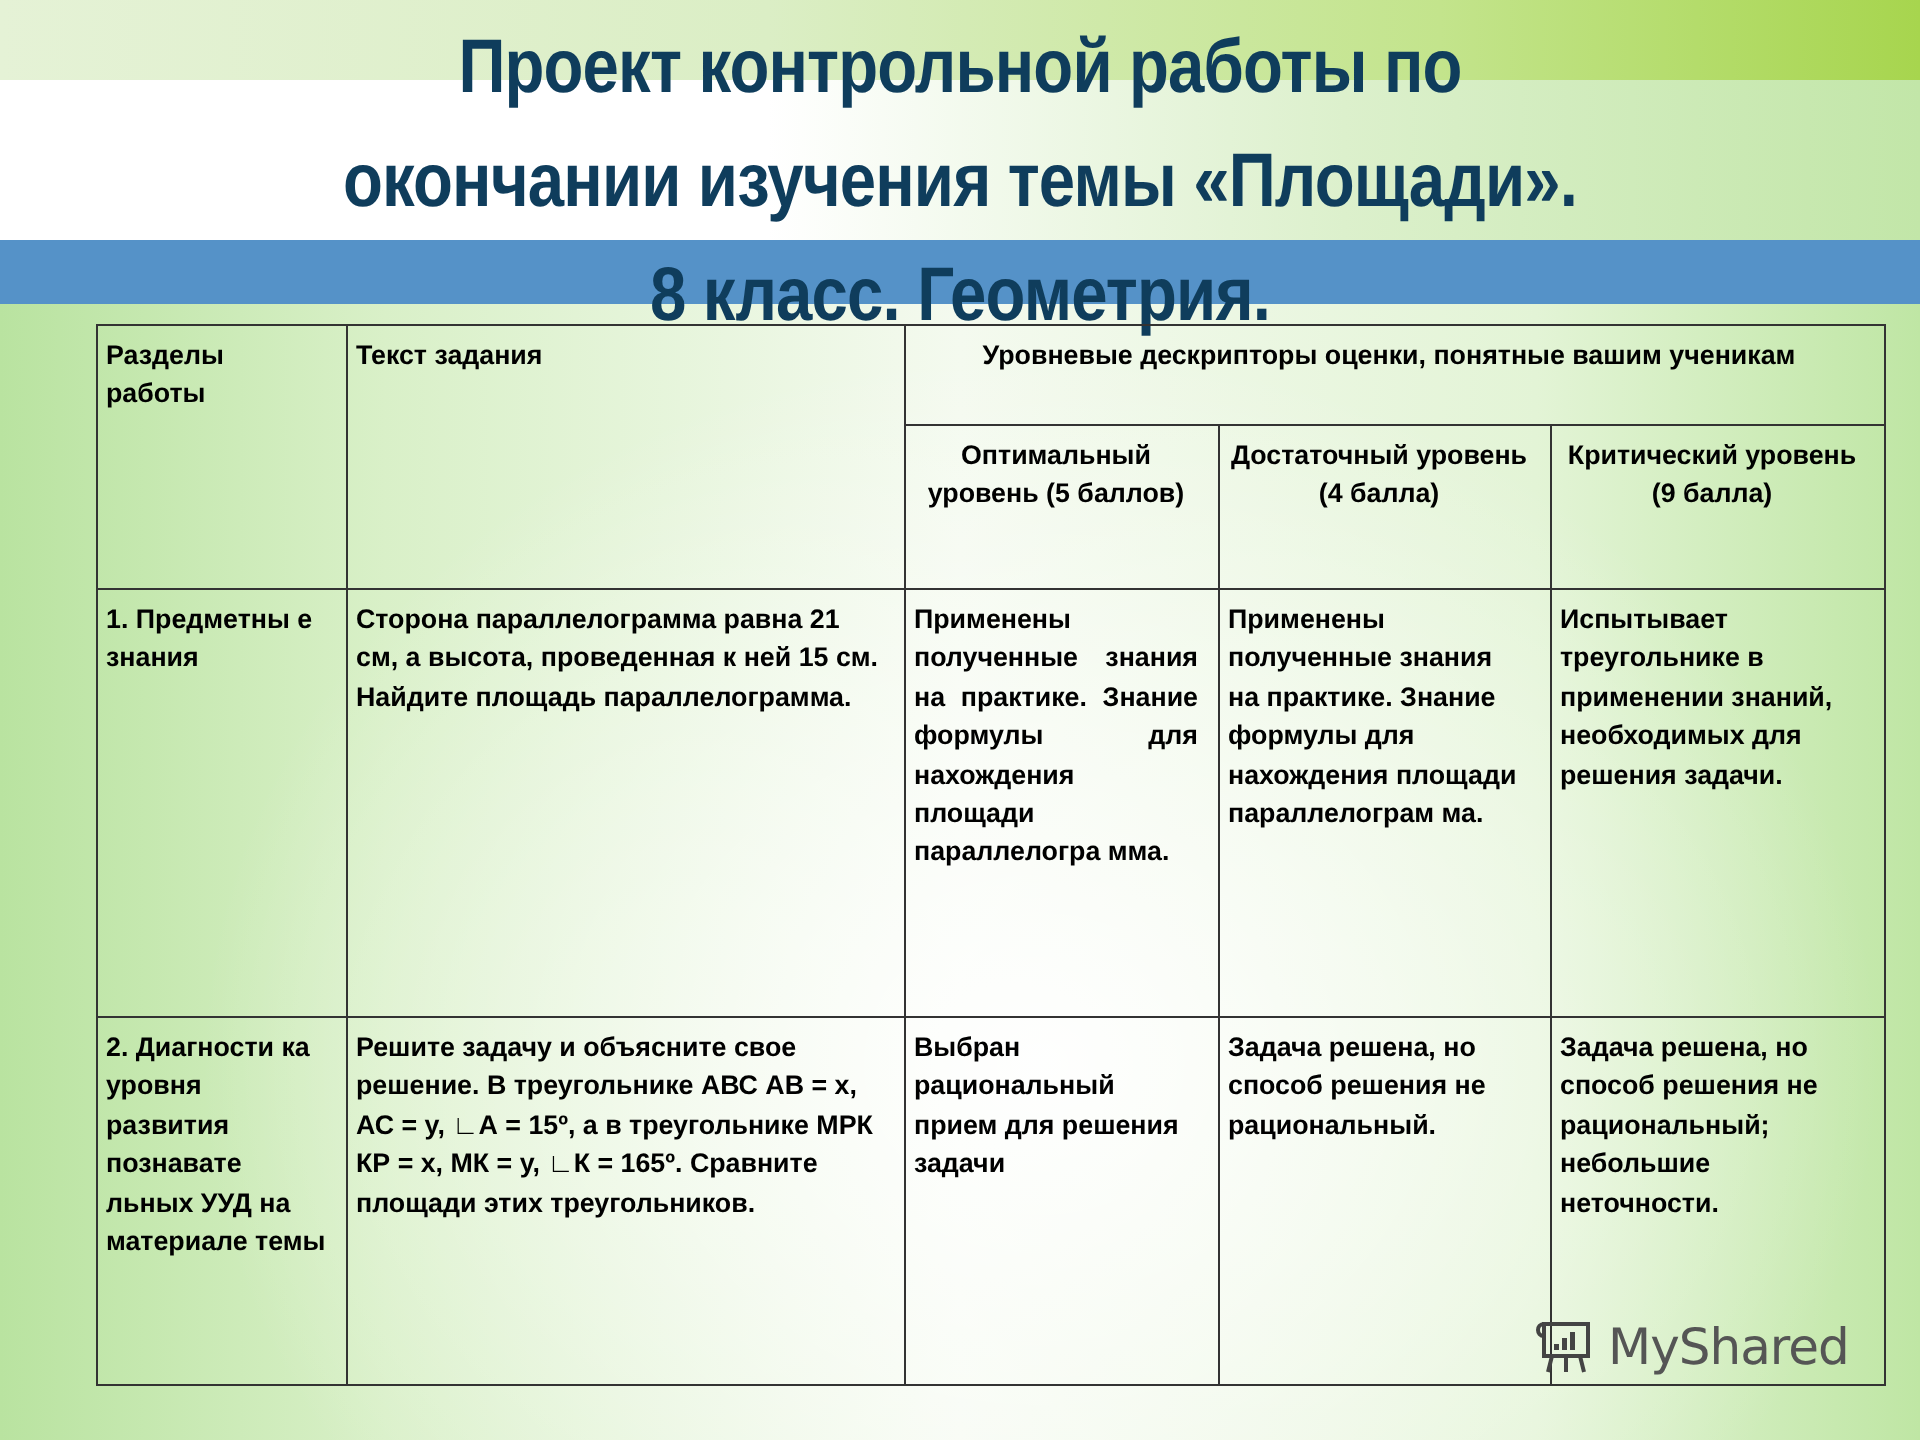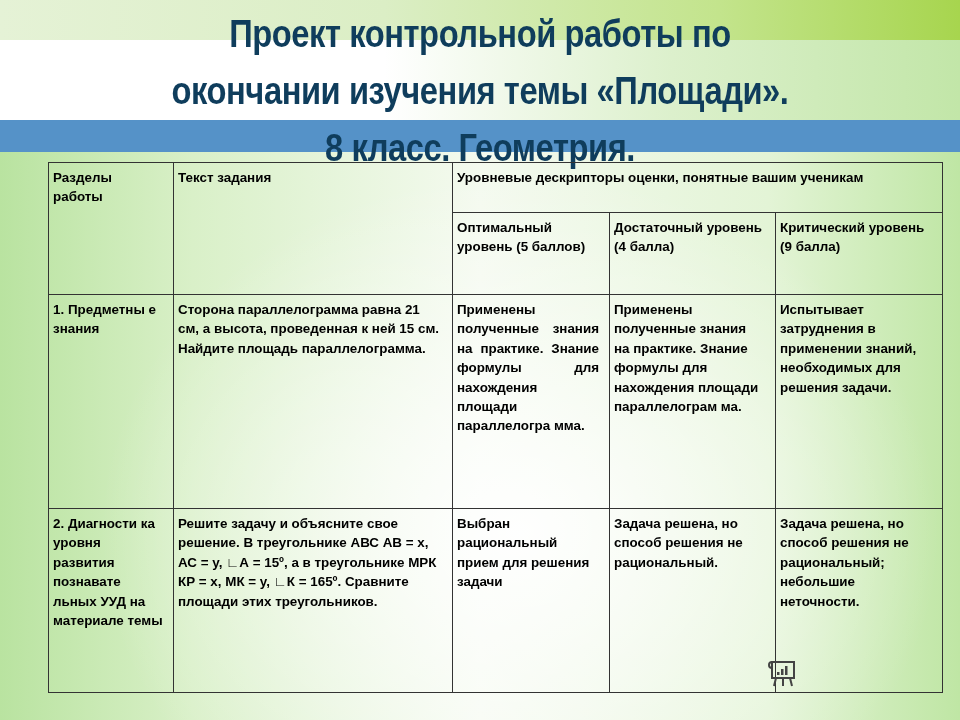--- a/index.html
+++ b/index.html
@@ -48,21 +48,21 @@
     font-size: 13.4px;
     font-weight: bold;
     color: #000;
     line-height: 19.4px;
   }
   table.grid td {
     border: 1.5px solid #333;
     vertical-align: top;
     padding: 5px 10px 4px 4px;
   }
-  td.center { }
+  td.center { text-align: center; }
   td.justify { text-align: justify; }
   .watermark {
     position: absolute; left: 766px; top: 656px;
     display: flex; align-items: center; gap: 4px;
     color: #555; font-size: 25px; font-family: "DejaVu Sans", sans-serif;
     letter-spacing: -0.5px;
   }
   .watermark svg { display: block; }
 </style>
 </head>
@@ -96,21 +96,21 @@
   <tr style="height:82px">
     <td class="center">Оптимальный уровень (5 баллов)</td>
     <td class="center">Достаточный уровень (4 балла)</td>
     <td class="center">Критический уровень (9 балла)</td>
   </tr>
   <tr style="height:214px">
     <td>1. Предметны е знания</td>
     <td>Сторона параллелограмма равна 21 см, а высота, проведенная к ней 15 см. Найдите площадь параллелограмма.</td>
     <td class="justify">Применены полученные знания на практике. Знание формулы для нахождения площади параллелогра мма.</td>
     <td>Применены полученные знания на практике. Знание формулы для нахождения площади параллелограм ма.</td>
-    <td>Испытывает затруднения в применении знаний, необходимых для решения задачи.</td>
+    <td>Испытывает треугольнике в применении знаний, необходимых для решения задачи.</td>
   </tr>
   <tr style="height:184px">
     <td>2. Диагности ка уровня развития познавате льных УУД на материале темы</td>
     <td>Решите задачу и объясните свое решение. В треугольнике АВС АВ = х, АС = у, ∟А = 15º, а в треугольнике МРК КР = х, МК = у, ∟К = 165º. Сравните площади этих треугольников.</td>
     <td>Выбран рациональный прием для решения задачи</td>
     <td>Задача решена, но способ решения не рациональный.</td>
     <td>Задача решена, но способ решения не рациональный; небольшие неточности.</td>
   </tr>
 </tbody>
   </table>
@@ -119,13 +119,14 @@
   <span>
     <svg width="34" height="34" viewBox="0 0 34 34" fill="none" stroke="#444" stroke-width="2">
       <path d="M6 6 h22 v16 h-22 z"></path>
       <path d="M6 6 c-4 0 -4 6 0 6"></path>
       <rect x="11" y="16" width="2.5" height="3" fill="#444" stroke="none"></rect>
       <rect x="15" y="13" width="2.5" height="6" fill="#444" stroke="none"></rect>
       <rect x="19" y="10" width="2.5" height="9" fill="#444" stroke="none"></rect>
       <path d="M10 22 l-2 8 M17 22 v8 M24 22 l2 8"></path>
     </svg>
   </span>
+  <span>MyShared</span>
 </div>
 
 </body></html>

